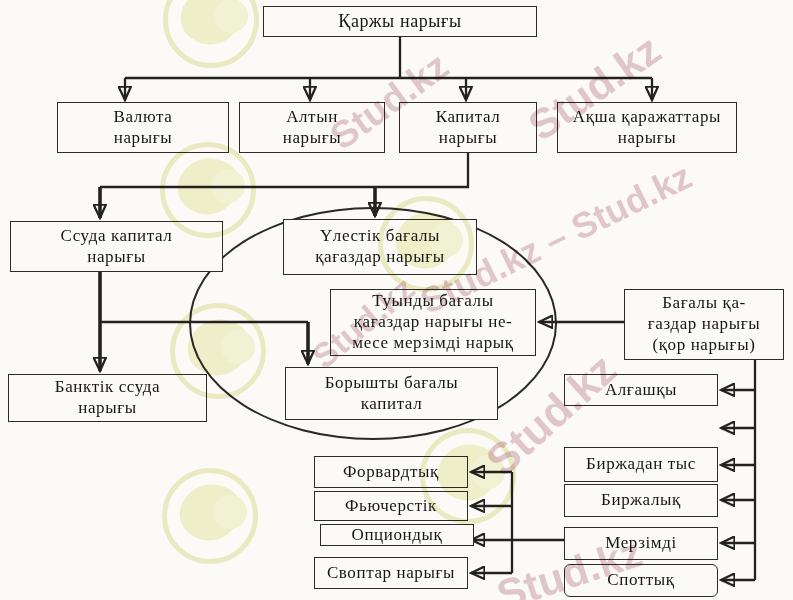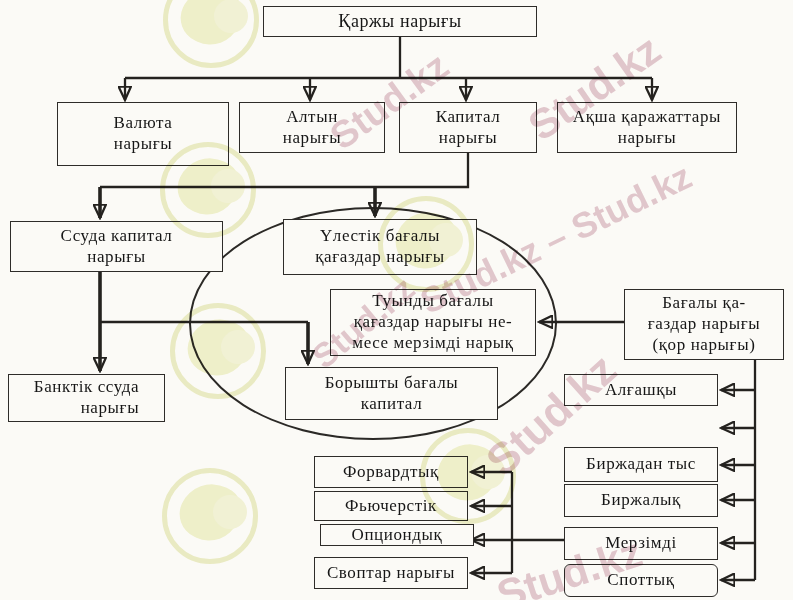--- a/index.html
+++ b/index.html
@@ -68,41 +68,41 @@
 
     <path d="M512,472 V573"></path>
     <line x1="565" y1="540" x2="471" y2="540" marker-end="url(#ah)"></line>
     <line x1="512" y1="472" x2="471" y2="472" marker-end="url(#ah)"></line>
     <line x1="512" y1="506" x2="471" y2="506" marker-end="url(#ah)"></line>
     <line x1="512" y1="573" x2="471" y2="573" marker-end="url(#ah)"></line>
   </svg>
 
   <div class="node title" style="left:263px;top:6px;width:274px;height:31px;">Қаржы нарығы</div>
 
-  <div class="node" style="left:57px;top:102px;width:172px;height:64px;">Валюта
+  <div class="node" style="left:57px;top:102px;width:172px;height:51px;">Валюта
 нарығы</div>
   <div class="node" style="left:239px;top:102px;width:146px;height:51px;">Алтын
 нарығы</div>
   <div class="node" style="left:399px;top:102px;width:138px;height:51px;">Капитал
 нарығы</div>
   <div class="node" style="left:557px;top:102px;width:180px;height:51px;">Ақша қаражаттары
 нарығы</div>
 
   <div class="node" style="left:10px;top:221px;width:213px;height:51px;">Ссуда капитал
 нарығы</div>
   <div class="node" style="left:283px;top:219px;width:194px;height:56px;">Үлестік бағалы
 қағаздар нарығы</div>
   <div class="node" style="left:330px;top:289px;width:206px;height:67px;">Туынды бағалы
 қағаздар нарығы не-
 месе мерзімді нарық</div>
   <div class="node" style="left:624px;top:289px;width:160px;height:71px;">Бағалы қа-
 ғаздар нарығы
 (қор нарығы)</div>
 
-  <div class="node" style="left:8px;top:374px;width:157px;height:48px;text-align:right;">Банктік ссуда
+  <div class="node" style="left:8px;top:374px;width:199px;height:48px;">Банктік ссуда
 нарығы</div>
   <div class="node" style="left:285px;top:367px;width:213px;height:53px;">Борышты бағалы
 капитал</div>
 
   <div class="node" style="left:564px;top:374px;width:154px;height:32px;">Алғашқы</div>
   <div class="node" style="left:564px;top:447px;width:154px;height:35px;">Биржадан тыс</div>
   <div class="node" style="left:564px;top:484px;width:154px;height:33px;">Биржалық</div>
   <div class="node" style="left:564px;top:527px;width:154px;height:33px;">Мерзімді</div>
   <div class="node" style="left:564px;top:564px;width:154px;height:33px;border-radius:6px;">Споттық</div>
 

